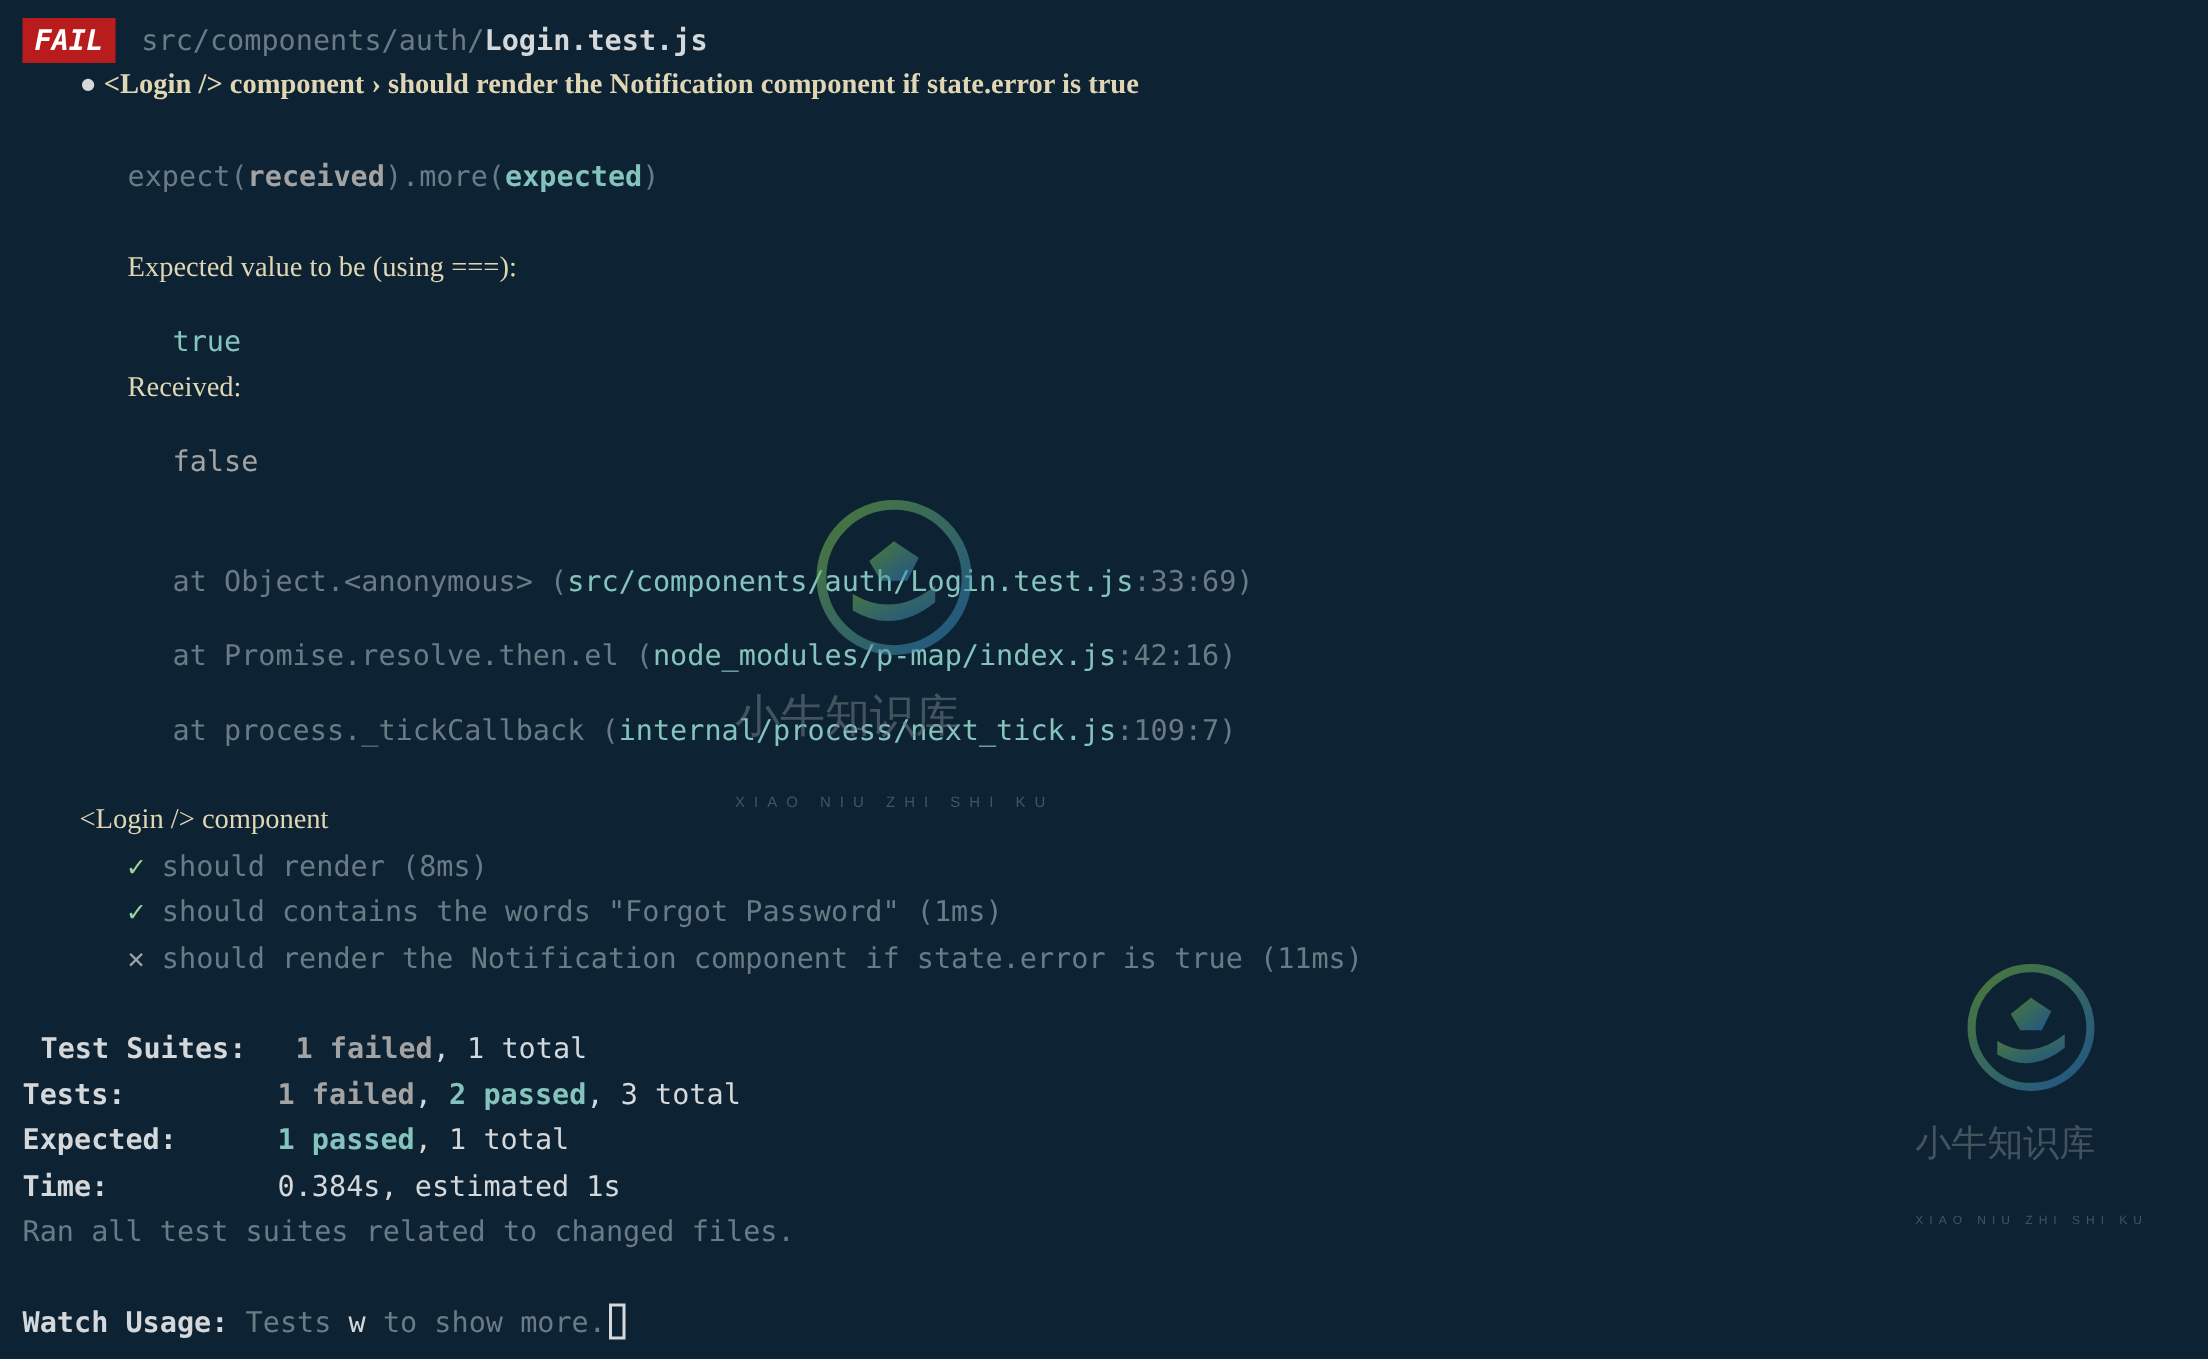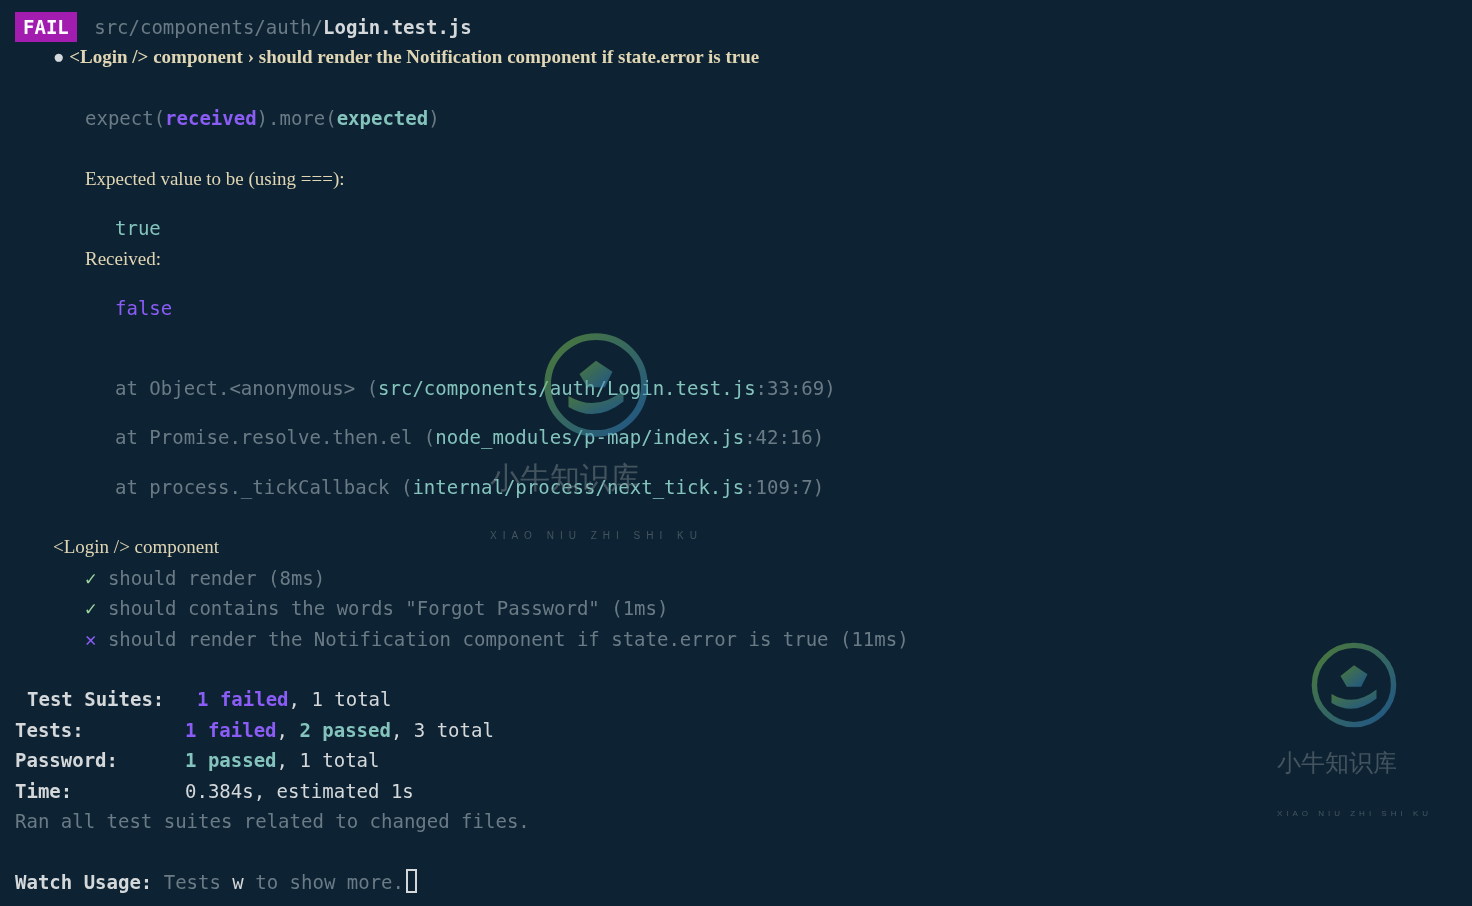--- a/index.html
+++ b/index.html
@@ -8,33 +8,34 @@
     color:#b8c4cc;
     font-family:Menlo,Monaco,Consolas,monospace;
     font-size:19px;
     line-height:1.6;
     width:1472px;
     height:906px;
     padding:12px 15px;
     position:relative;
   }
   .badge-fail {
-    background:#a21caf;
+    background:#b91c1c;
     color:#fff;
     font-weight:700;
     padding:0 8px;
     margin-right:6px;
     display:inline-block;
+    font-style:italic;
   }
   .dim {color:#6a7b86;}
   .bold {font-weight:700;}
   .white {color:#d5d8da;}
   .cream {color:#e1d6b4;font-family:Liberation Serif, serif;}
   .teal {color:#85c4bd;}
-  .red {color:#8b5cf6;}
+  .red {color:#a3a3a3;}
   .green {color:#9bd39d;}
   .bullet {color:#d5d8da;}
   .indent1 {padding-left:38px;}
   .indent2 {padding-left:70px;}
   .indent3 {padding-left:100px;margin-top:19px;}
   .cursor {
     display:inline-block;
     width:11px;
     height:24px;
     border:2px solid #d5d8da;
@@ -110,21 +111,21 @@
 <br>
 
 
 <div>
   <span class="white bold" style="display:inline-block;width:170px;margin-left:12px;">Test Suites:</span><span class="red bold">1 failed</span><span class="white">, 1 total</span>
 </div>
 <div>
   <span class="white bold" style="display:inline-block;width:170px;">Tests:</span><span class="red bold">1 failed</span><span class="white">, </span><span class="teal bold">2 passed</span><span class="white">, 3 total</span>
 </div>
 <div>
-  <span class="white bold" style="display:inline-block;width:170px;">Password:</span><span class="teal bold">1 passed</span><span class="white">, 1 total</span>
+  <span class="white bold" style="display:inline-block;width:170px;">Expected:</span><span class="teal bold">1 passed</span><span class="white">, 1 total</span>
 </div>
 <div>
   <span class="white bold" style="display:inline-block;width:170px;">Time:</span><span class="white">0.384s, estimated 1s</span>
 </div>
 <div class="dim">Ran all test suites related to changed files.</div>
 <br>
 
 
 <div>
   <span class="white bold">Watch Usage:</span><span class="dim"> Tests </span><span class="white">w</span><span class="dim"> to show more.</span><span class="cursor"></span>

